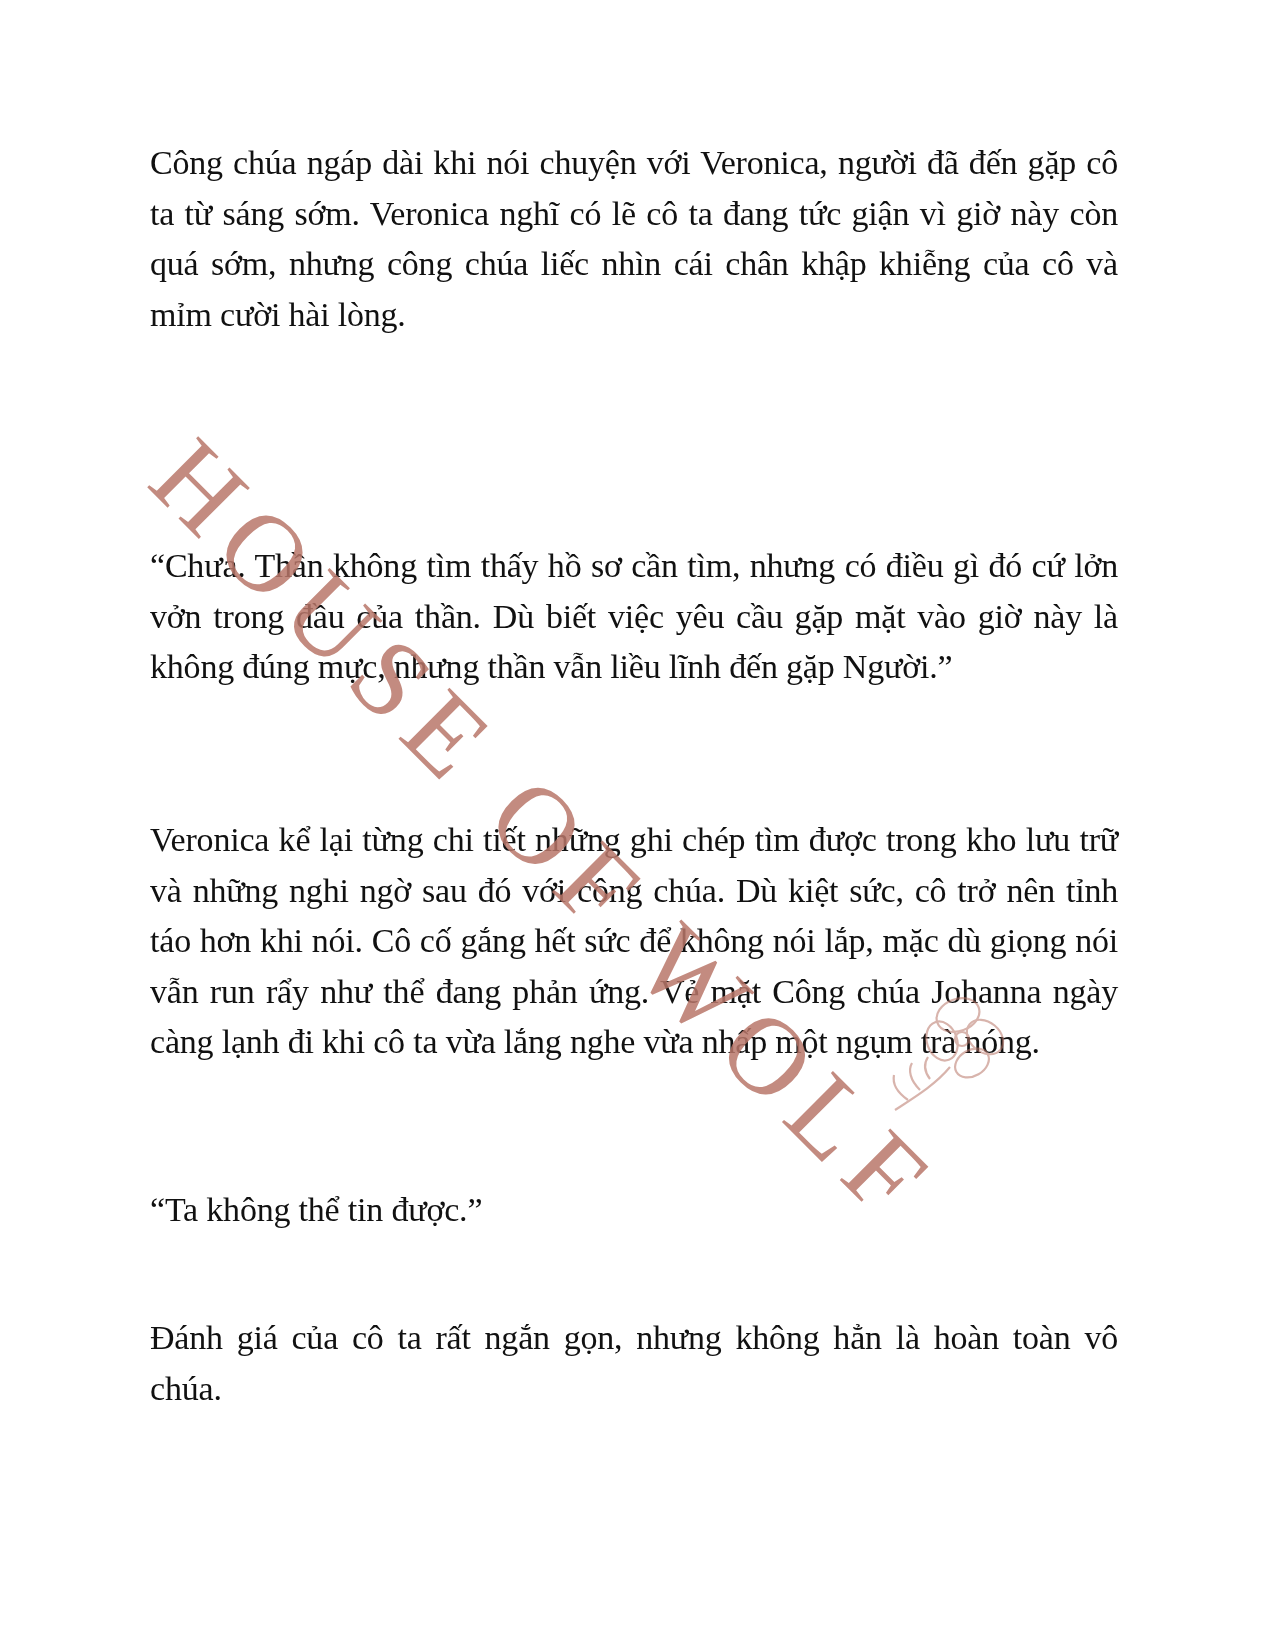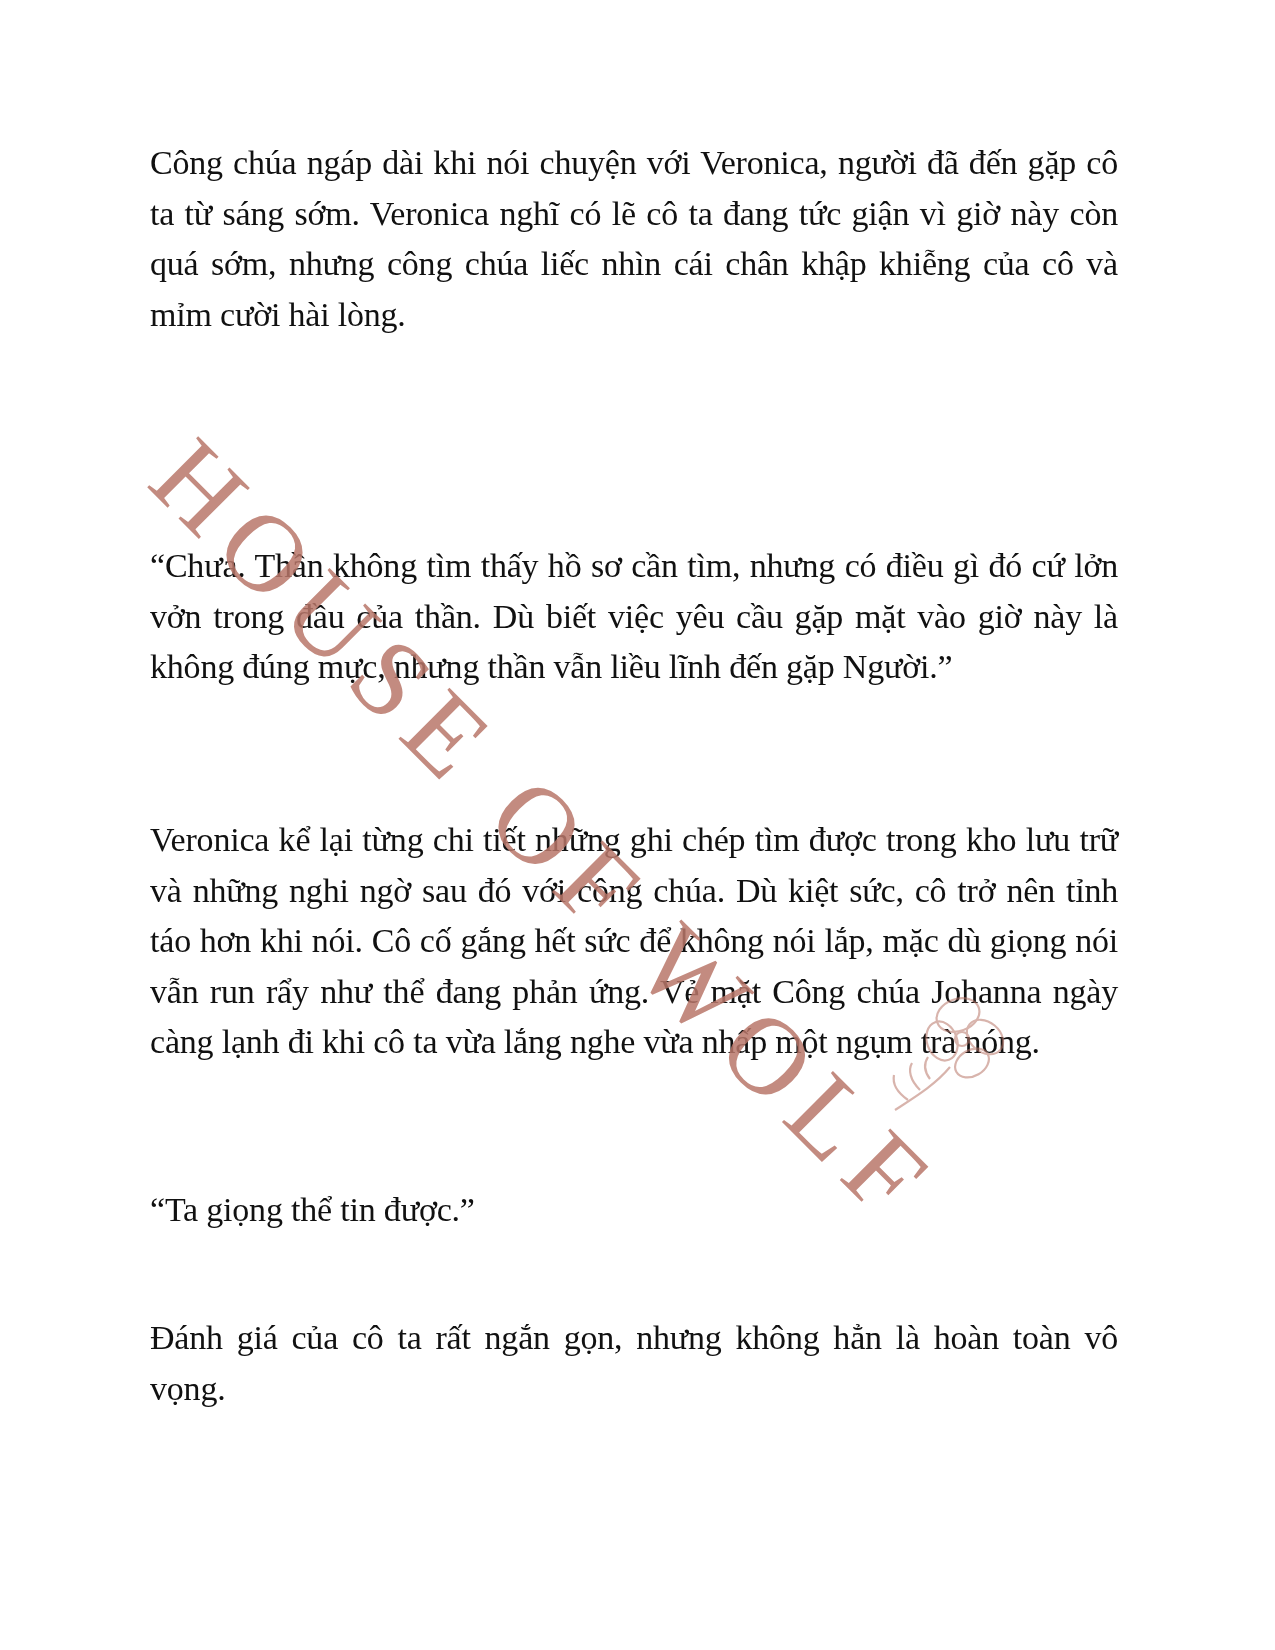--- a/index.html
+++ b/index.html
@@ -65,23 +65,23 @@
 
 <div class="page">
 
   <p class="text-block last-line-left" style="top:138px; margin:0;">Công chúa ngáp dài khi nói chuyện với Veronica, người đã đến gặp cô ta từ sáng sớm. Veronica nghĩ có lẽ cô ta đang tức giận vì giờ này còn quá sớm, nhưng công chúa liếc nhìn cái chân khập khiễng của cô và mỉm cười hài lòng.</p>
 
 
   <p class="text-block last-line-left" style="top:541px; margin:0;">“Chưa. Thần không tìm thấy hồ sơ cần tìm, nhưng có điều gì đó cứ lởn vởn trong đầu của thần. Dù biết việc yêu cầu gặp mặt vào giờ này là không đúng mực, nhưng thần vẫn liều lĩnh đến gặp Người.”</p>
 
   <p class="text-block last-line-left" style="top:815px; margin:0;">Veronica kể lại từng chi tiết những ghi chép tìm được trong kho lưu trữ và những nghi ngờ sau đó với công chúa. Dù kiệt sức, cô trở nên tỉnh táo hơn khi nói. Cô cố gắng hết sức để không nói lắp, mặc dù giọng nói vẫn run rẩy như thể đang phản ứng. Vẻ mặt Công chúa Johanna ngày càng lạnh đi khi cô ta vừa lắng nghe vừa nhấp một ngụm trà nóng.</p>
 
-  <p class="text-block last-line-left" style="top:1185px; margin:0;">“Ta giọng thể tin được.”</p>
+  <p class="text-block last-line-left" style="top:1185px; margin:0;">“Ta không thể tin được.”</p>
 
-  <p class="text-block last-line-left" style="top:1313px; margin:0;">Đánh giá của cô ta rất ngắn gọn, nhưng không hẳn là hoàn toàn vô vọng.</p>
+  <p class="text-block last-line-left" style="top:1313px; margin:0;">Đánh giá của cô ta rất ngắn gọn, nhưng không hẳn là hoàn toàn vô chúa.</p>
 
   <div class="watermark">HOUSE OF WOLF</div>
 
   <svg class="flower" viewBox="0 0 150 140">
     <g fill="none" stroke="#b9776a" stroke-width="2.2">
       <ellipse cx="78" cy="40" rx="22" ry="16" transform="rotate(-20 78 40)"></ellipse>
       <ellipse cx="105" cy="62" rx="20" ry="15" transform="rotate(40 105 62)"></ellipse>
       <ellipse cx="62" cy="66" rx="20" ry="15" transform="rotate(70 62 66)"></ellipse>
       <ellipse cx="92" cy="88" rx="18" ry="13" transform="rotate(-30 92 88)"></ellipse>
       <circle cx="82" cy="64" r="7"></circle>

